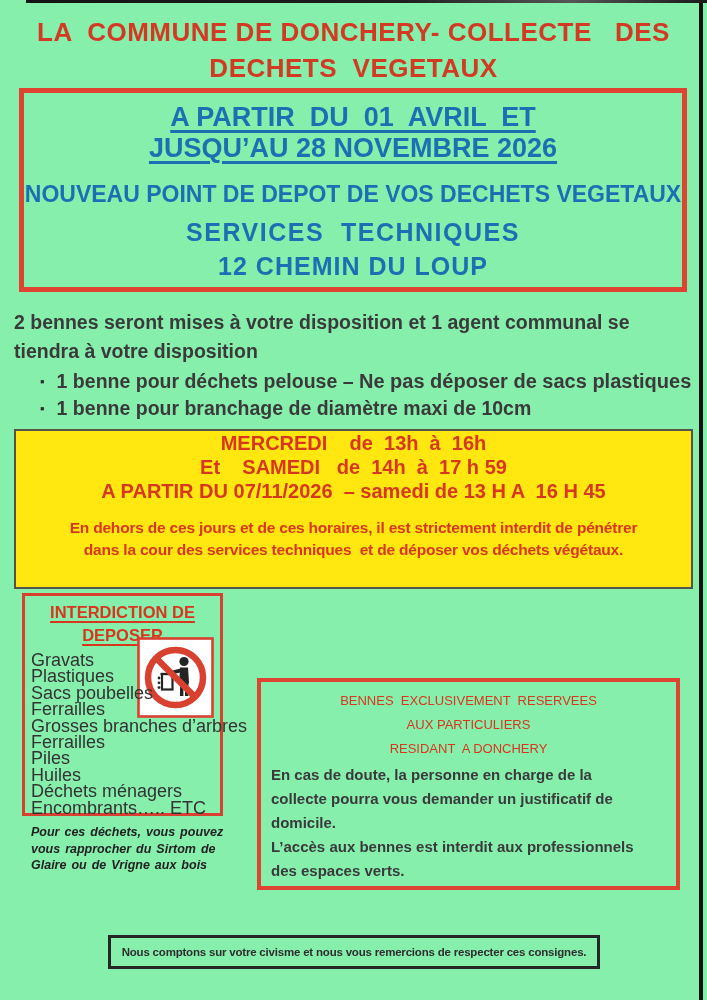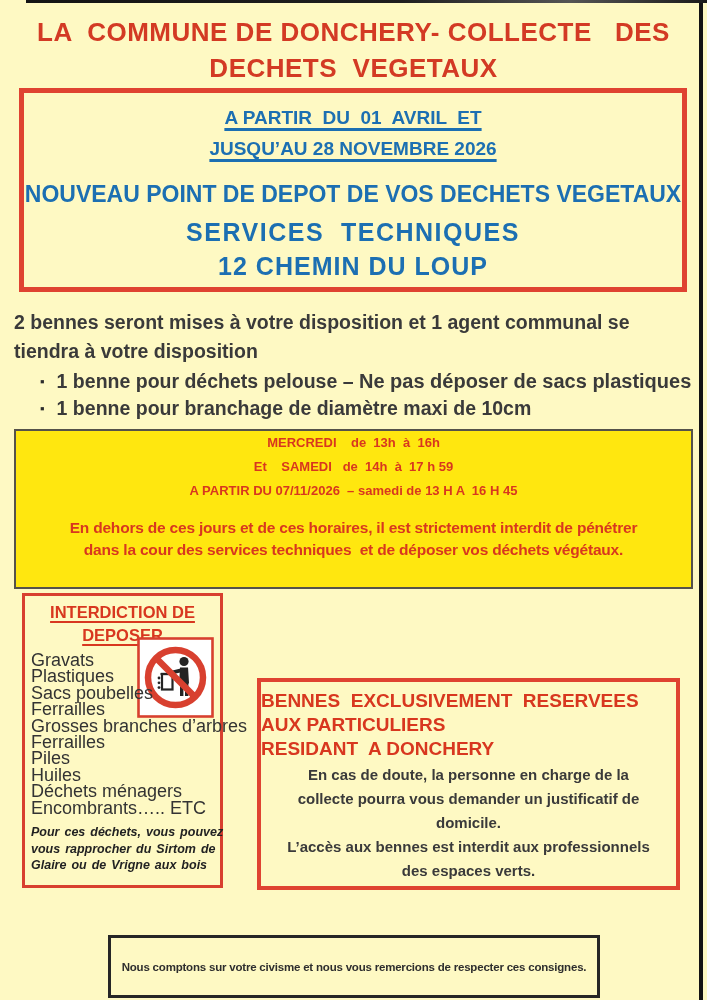--- a/index.html
+++ b/index.html
@@ -1,79 +1,79 @@
 <!DOCTYPE html>
 <html><head>
 <meta charset="utf-8">
 <style>
   html,body{margin:0;padding:0;background:#e8e8e8;}
   .page{
     position:relative;width:707px;height:1000px;margin:0 auto;
-    background:#fef9c3;overflow:hidden;
+    background:#86efac;overflow:hidden;
     font-family:"Liberation Sans", sans-serif;
   }
   .abs{position:absolute;box-sizing:border-box;}
   .pre{white-space:pre;}
   .prewrap{white-space:pre-wrap;}
 
   
   .artifact-top{left:26px;top:0;width:681px;height:3px;background:linear-gradient(90deg,#141414 0%,#1f1f1f 55%,#555 80%,#1a1a1a 100%);}
   .artifact-right{left:699px;top:3px;width:4px;height:997px;background:#141414;}
 
   
   .poster-title{
     left:0;top:14px;width:707px;text-align:center;
     color:#d33a24;font-weight:bold;font-size:26px;line-height:36px;
     letter-spacing:.5px;
   }
 
   
   .depot-box{left:19px;top:88px;width:668px;height:204px;border:5px solid #df4331;text-align:center;}
   .period-dates{
-    margin-top:9px;color:#1c6fb2;font-weight:bold;font-size:19px;line-height:31px;
+    margin-top:9px;color:#1c6fb2;font-weight:bold;font-size:27px;line-height:31px;
     text-decoration:underline;text-decoration-thickness:2.5px;text-underline-offset:4px;
   }
   .new-depot-line{margin-top:15px;color:#1c6fb2;font-weight:bold;font-size:23px;line-height:31px;}
   .services-location{margin-top:6px;color:#1c6fb2;font-weight:bold;font-size:25px;line-height:32px;letter-spacing:1.5px;}
   .address-line{margin-top:2px;color:#1c6fb2;font-weight:bold;font-size:25px;line-height:32px;letter-spacing:1px;}
 
   
   .intro-text{left:14px;top:308px;width:690px;color:#3a3a3a;font-weight:bold;font-size:19.5px;line-height:29px;}
   .bullets{left:40px;top:370px;width:660px;}
   .bullet-row{display:flex;align-items:baseline;height:27px;color:#3a3a3a;font-weight:bold;font-size:19.5px;}
   .bullet-mark{font-size:13px;margin-right:12px;position:relative;top:-2px;color:#2c2c2c;}
   .bullet-note{font-size:20px;}
 
   
   .collection-box{left:14px;top:429px;width:679px;height:160px;background:#ffe70f;border:2px solid #55524a;text-align:center;color:#d8371f;font-weight:bold;}
   .collection-title{
     margin-top:7px;font-size:20px;line-height:27px;letter-spacing:1px;
     text-decoration:underline;text-decoration-thickness:2.5px;text-underline-offset:4px;
   }
-  .schedule-line{font-size:13px;line-height:24px;}
+  .schedule-line{font-size:20px;line-height:24px;}
   .collection-warning{margin-top:14px;font-size:15.5px;line-height:22px;letter-spacing:-.2px;}
 
   
-  .forbidden-box{left:22px;top:593px;width:201px;height:295px;border:3px solid #d8402f;}
+  .forbidden-box{left:22px;top:593px;width:201px;height:223px;border:3px solid #d8402f;}
   .forbidden-title{
     margin-top:5px;text-align:center;color:#d8371f;font-weight:bold;font-size:16.5px;line-height:23px;
     text-decoration:underline;text-decoration-thickness:2px;text-underline-offset:3px;
   }
   .no-dump-sign{left:112px;top:41px;width:77px;height:81px;}
   .forbidden-list{left:6px;top:56px;width:190px;color:#333;font-size:18px;line-height:16.4px;}
   .forbidden-note{left:6px;top:228px;width:186px;color:#222;font-weight:bold;font-style:italic;font-size:12.5px;line-height:16.5px;word-spacing:1.5px;}
 
   
   .reserved-box{left:257px;top:678px;width:423px;height:212px;border:4px solid #df4331;}
-  .reserved-title{margin-top:7px;text-align:left;color:#d8371f;font-weight:bold;font-size:19px;line-height:24px;}
+  .reserved-title{margin-top:7px;text-align:center;color:#d8371f;font-weight:normal;font-size:13px;line-height:24px;}
   .reserved-body{margin:2px 10px 0 10px;color:#3a3a3a;font-weight:bold;font-size:15px;line-height:24px;}
-  .reserved-body p{margin:0;text-align:center;}
+  .reserved-body p{margin:0;}
 
   
-  .footer-box{left:108px;top:935px;width:492px;height:63px;border:3px solid #262626;display:flex;align-items:center;justify-content:center;}
+  .footer-box{left:108px;top:935px;width:492px;height:34px;border:3px solid #262626;display:flex;align-items:center;justify-content:center;}
   .footer-text{color:#2e2e2e;font-weight:bold;font-size:11.5px;letter-spacing:-.2px;}
 </style>
 </head>
 <body>
 
 <div class="page">
 
   <div class="abs artifact-top"></div>
   <div class="abs artifact-right"></div>
 

